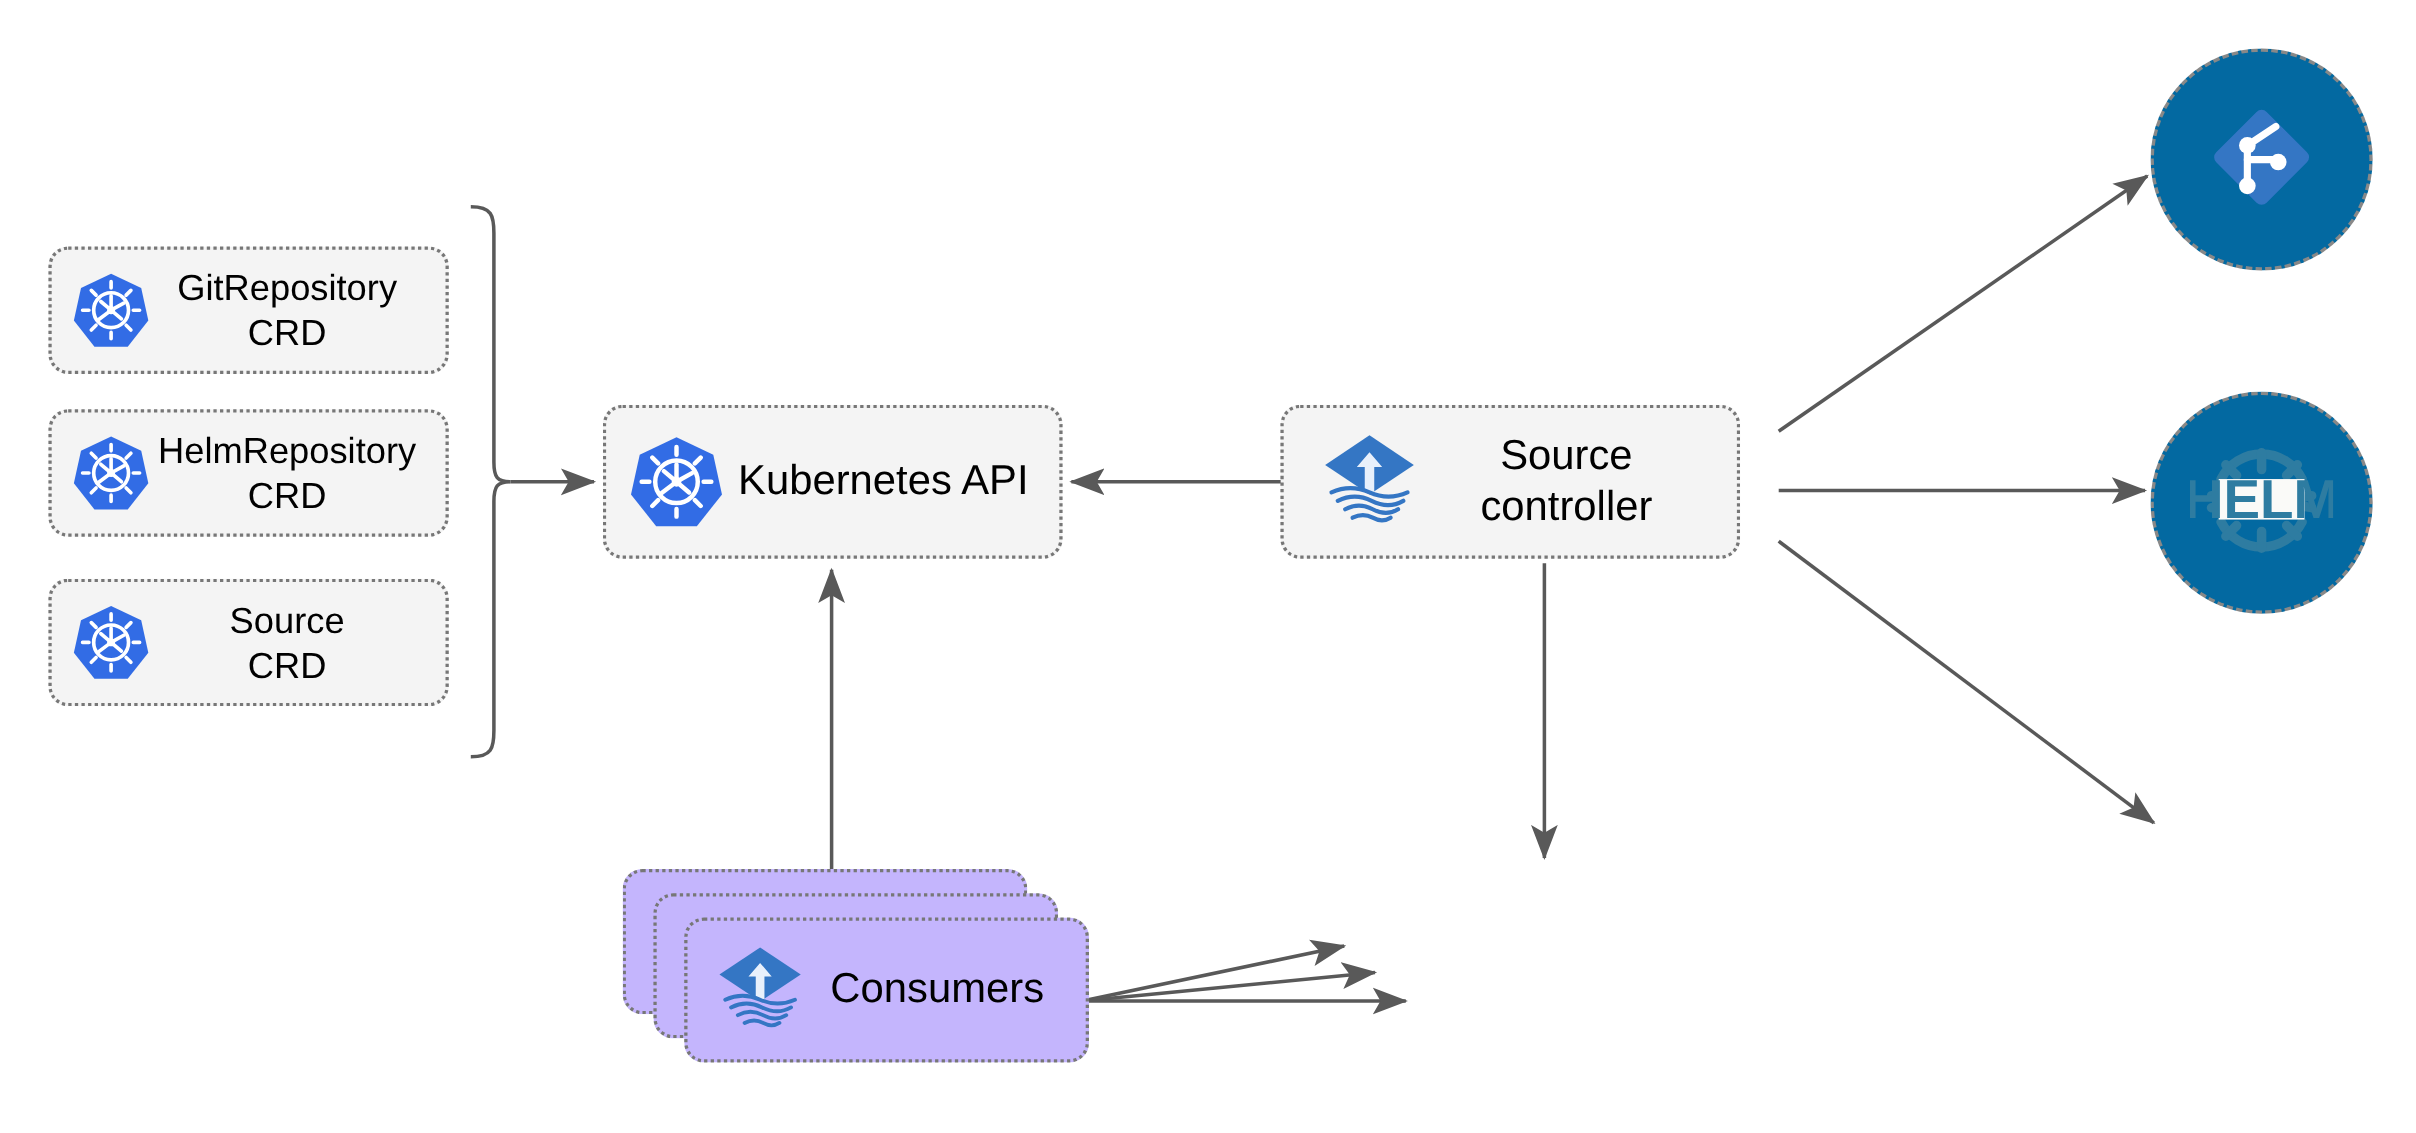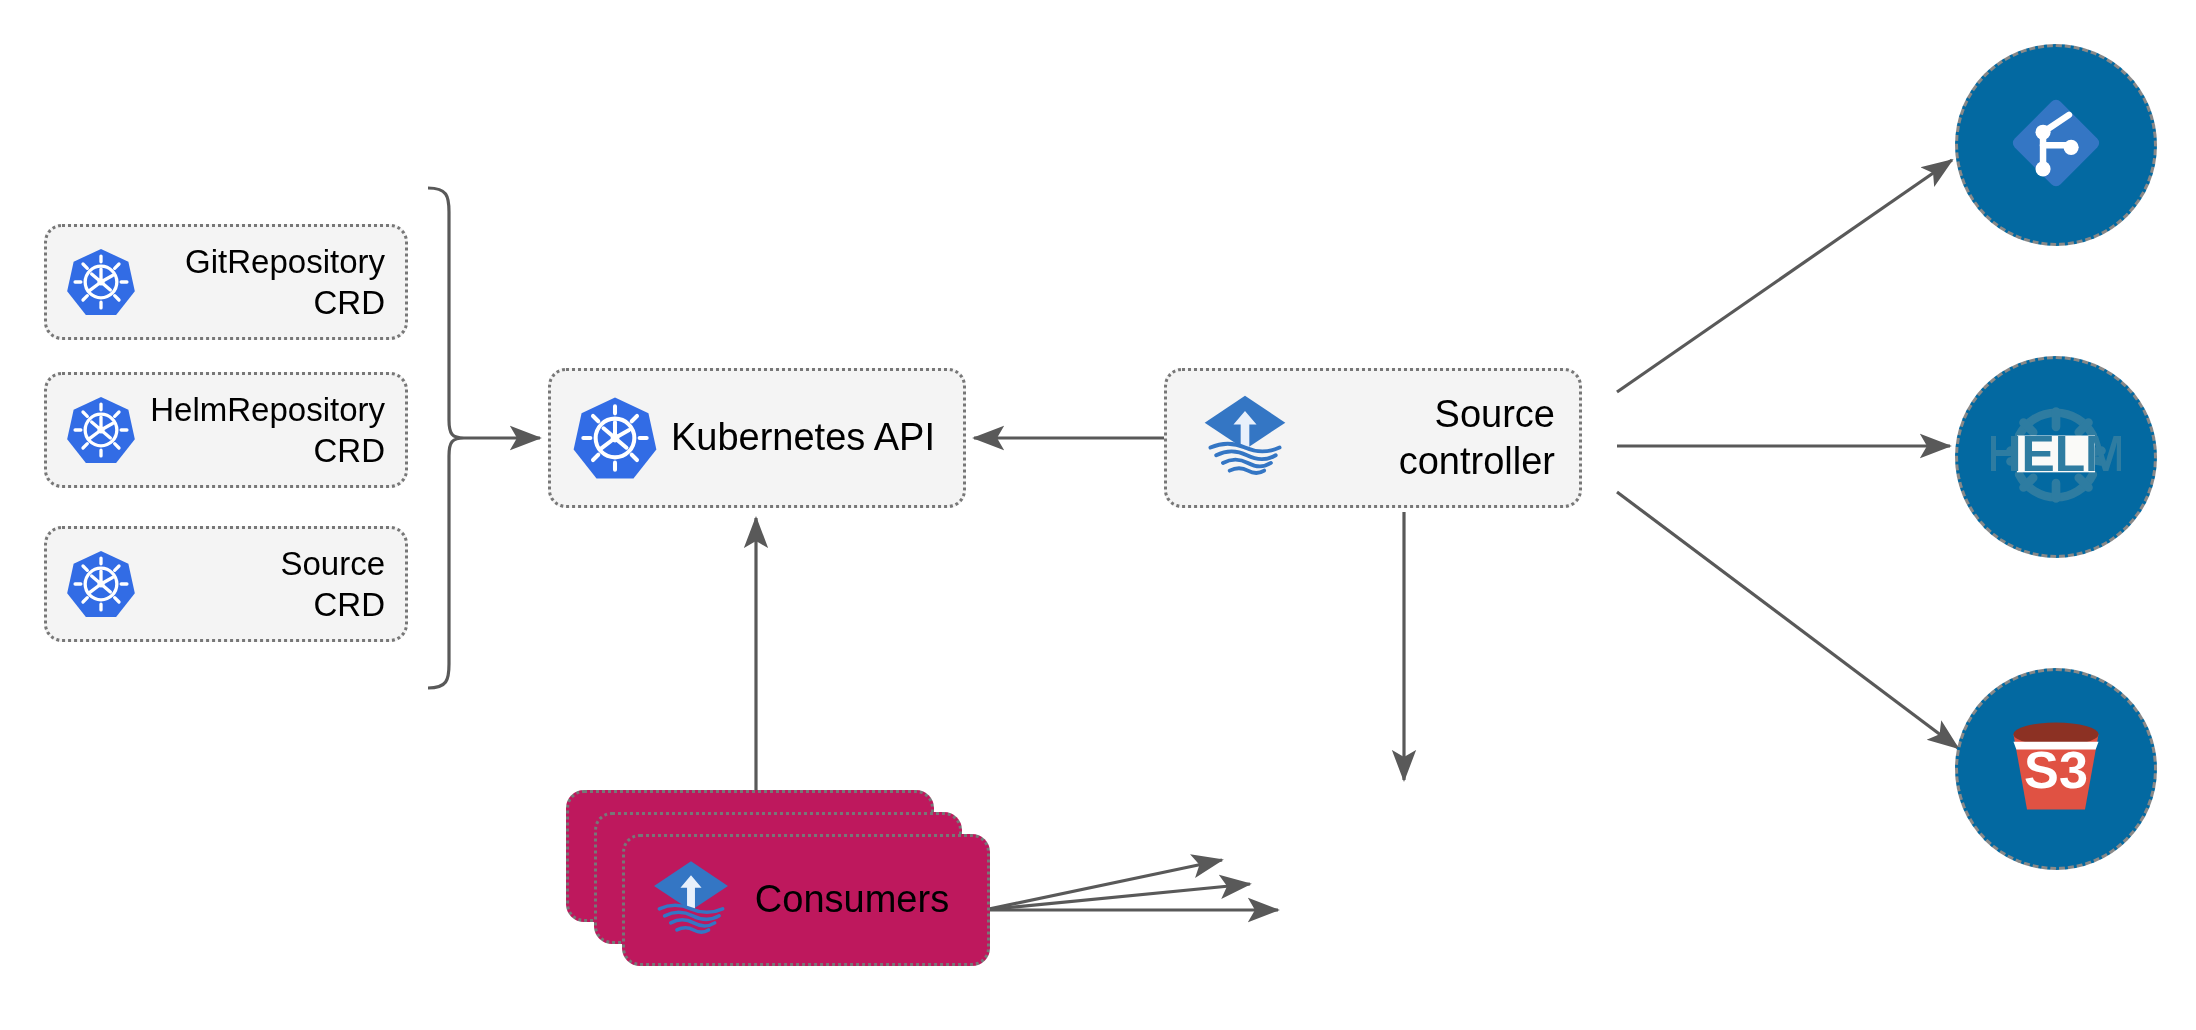--- a/index.html
+++ b/index.html
@@ -18,21 +18,21 @@
     border: 3px dotted #777777;
     border-radius: 18px;
     display: flex;
     align-items: center;
     z-index: 5;
   }
   .node-label {
     color: #000000;
     font-size: 34px;
     line-height: 1.25;
-    text-align: right;
+    text-align: center;
     white-space: pre-line;
     flex: 1;
     padding-right: 6px;
   }
   .node-icon { flex: 0 0 auto; display: flex; align-items: center; justify-content: center; }
 
   
   .crd { left: 44px; width: 364px; height: 116px; padding: 0 14px 0 18px; }
   .crd .node-label { font-size: 33px; }
   #crd-git  { top: 224px; }
@@ -43,21 +43,21 @@
   #node-k8s-api { left: 548px; top: 368px; width: 418px; height: 140px; padding: 0 10px 0 20px; justify-content: center; }
   #node-k8s-api .node-label { font-size: 38px; text-align: center; }
 
   #node-source-controller { left: 1164px; top: 368px; width: 418px; height: 140px; padding: 0 18px 0 30px; }
   #node-source-controller .node-label { font-size: 38px; }
 
   
   .stack { position: absolute; z-index: 5; }
   .stack .card {
     position: absolute;
-    background: #be185d;
+    background: #c4b5fd;
     border: 3px dotted #777777;
     border-radius: 18px;
     width: 368px; height: 132px;
   }
   .stack .card.c1 { left: 0;    top: 0; }
   .stack .card.c2 { left: 28px; top: 22px; }
   .stack .card.c3 {
     left: 56px; top: 44px;
     display: flex; align-items: center;
     padding: 0 12px 0 22px;
@@ -257,24 +257,14 @@
           <path d="M60 20 L60 34 M60 86 L60 100"></path>
           <path d="M30 30 L39 39 M90 30 L81 39 M30 90 L39 81 M90 90 L81 81"></path>
           <path d="M18 56 L30 58 M102 56 L90 58 M18 66 L30 64 M102 66 L90 64"></path>
         </g>
         <rect x="24" y="42" width="72" height="34" fill="#fafaf8"></rect>
         <text class="helm-text" x="60" y="75" text-anchor="middle">HELM</text>
       </svg>
     </span>
   </div>
 
-  <div class="circle-node" id="ext-s3">
-    <span>
-      <svg width="116" height="116" viewBox="0 0 120 120">
-        <path d="M16 26 L104 26 L90 104 L30 104 Z" fill="#E05243"></path>
-        <ellipse cx="60" cy="26" rx="44" ry="12" fill="#8C3123"></ellipse>
-        <path d="M16 34 L104 34 L101 42 L19 42 Z" fill="#ffffff"></path>
-        <text class="s3-text" x="60" y="82" text-anchor="middle">S3</text>
-      </svg>
-    </span>
-  </div>
 
 </div>
 
 </body></html>

